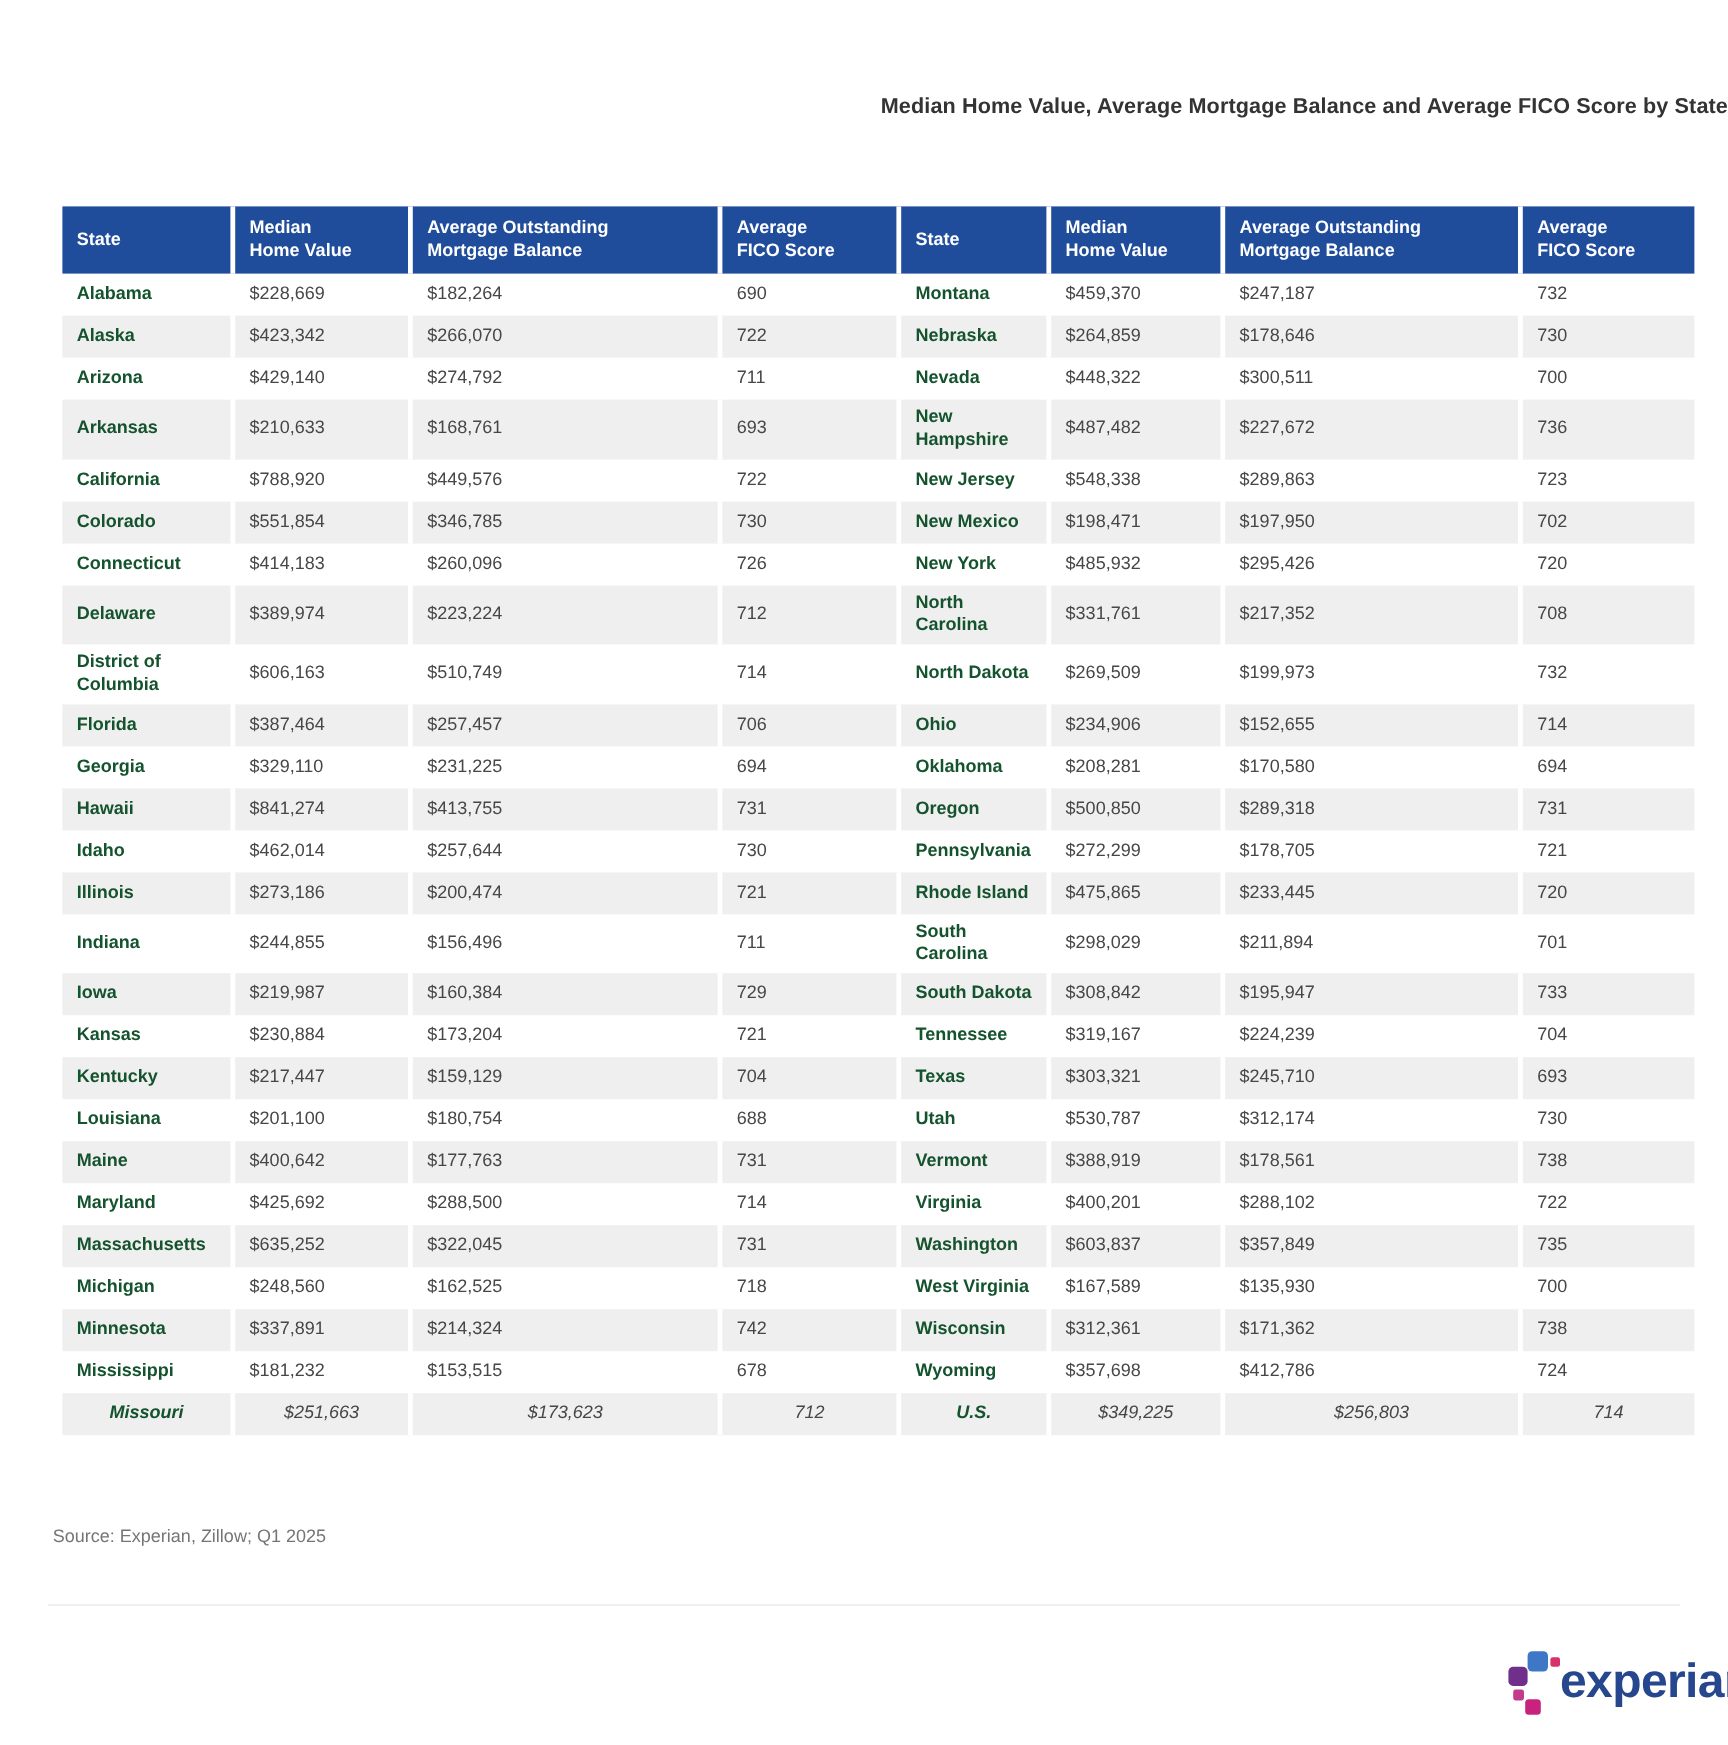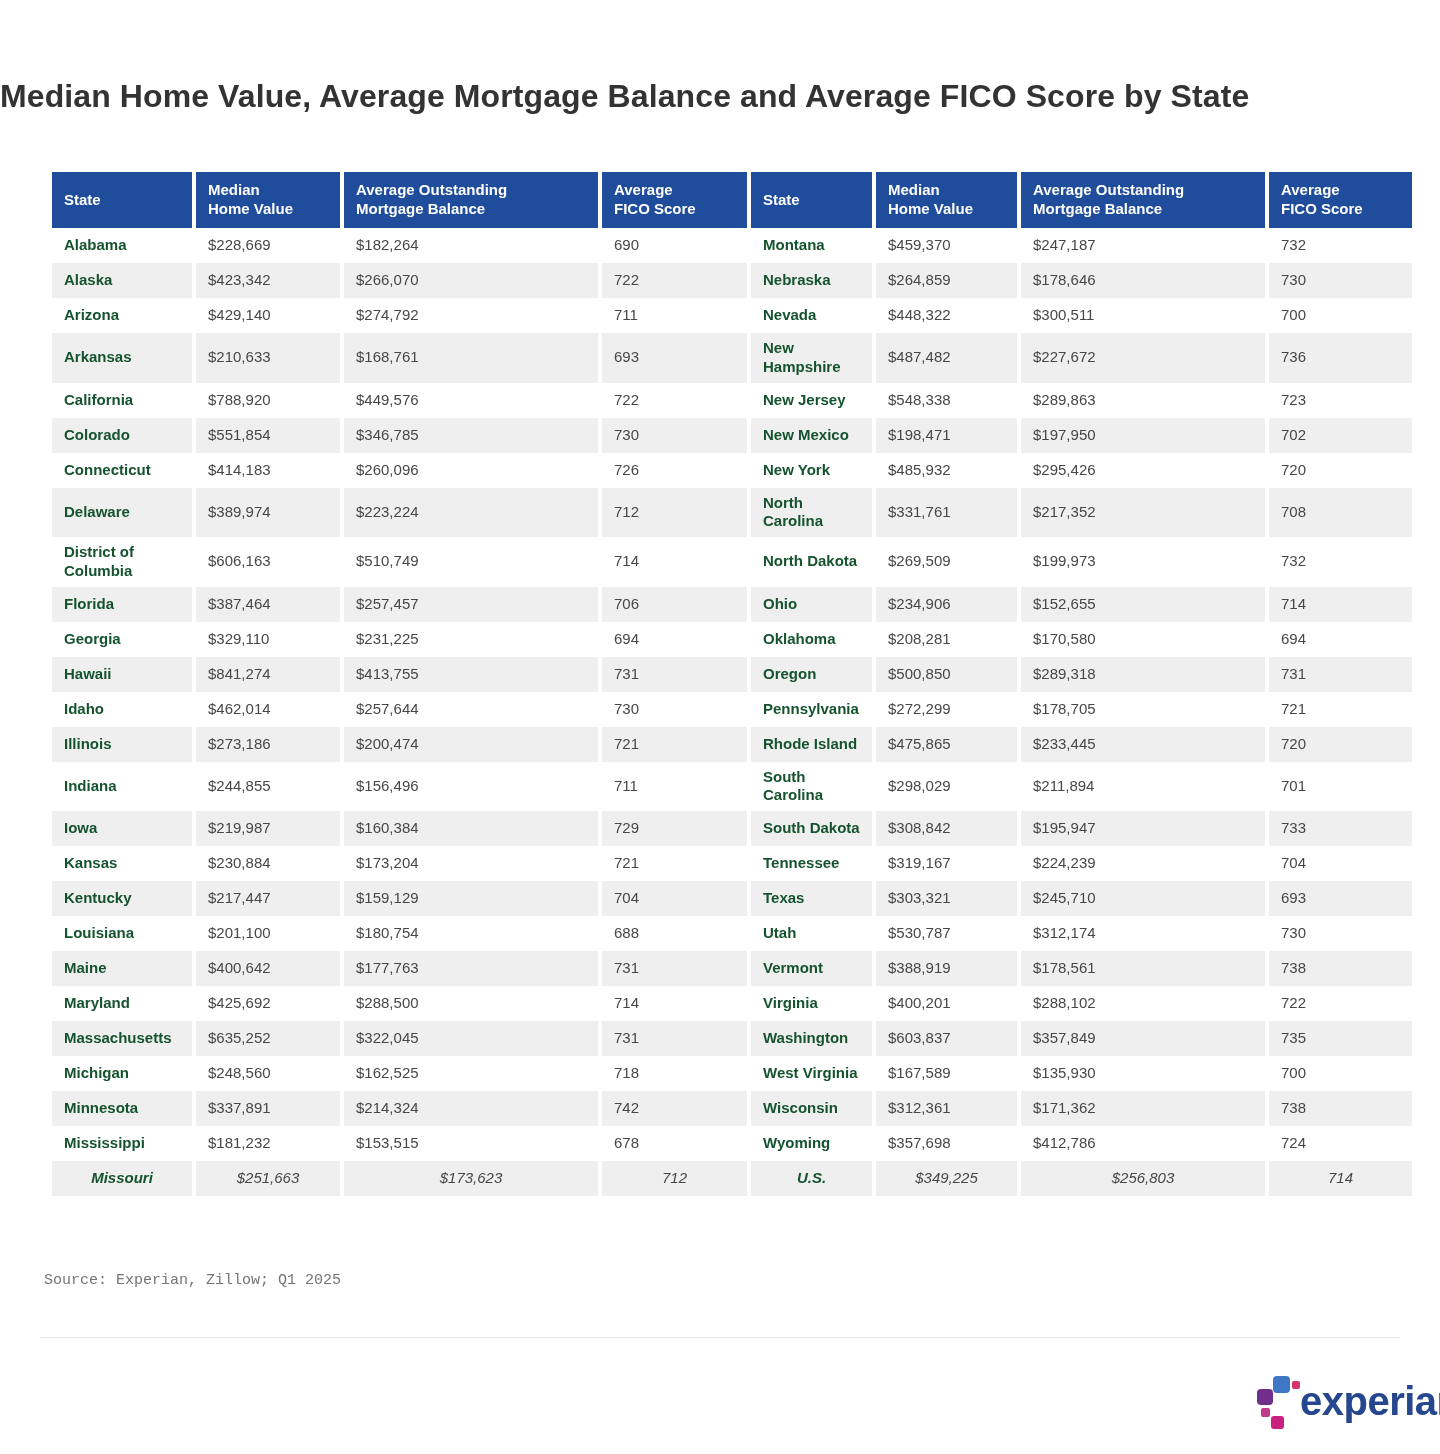--- a/index.html
+++ b/index.html
@@ -12,22 +12,22 @@
     height: 1454px;
     background: #ffffff;
     overflow: hidden;
   }
 
   .title {
     position: absolute;
     top: 78px;
     left: 0;
     width: 100%;
-    text-align: left;
-    font-size: 32px;
+    text-align: right;
+    font-size: 18px;
     font-weight: 700;
     color: #333333;
     letter-spacing: 0.1px;
   }
 
   .table-wrap {
     position: absolute;
     left: 52px;
     top: 172px;
     width: 1360px;
@@ -75,21 +75,20 @@
   }
 
   table.data-table tr.us-row td { font-style: italic; text-align: center; }
 
   .source {
     position: absolute;
     left: 44px;
     top: 1272px;
     font-size: 15px;
     color: #757575;
-    font-family: Liberation Mono, monospace;
   }
 
   .divider {
     position: absolute;
     left: 40px;
     top: 1337px;
     width: 1360px;
     height: 1px;
     background: #e6e6e6;
   }

